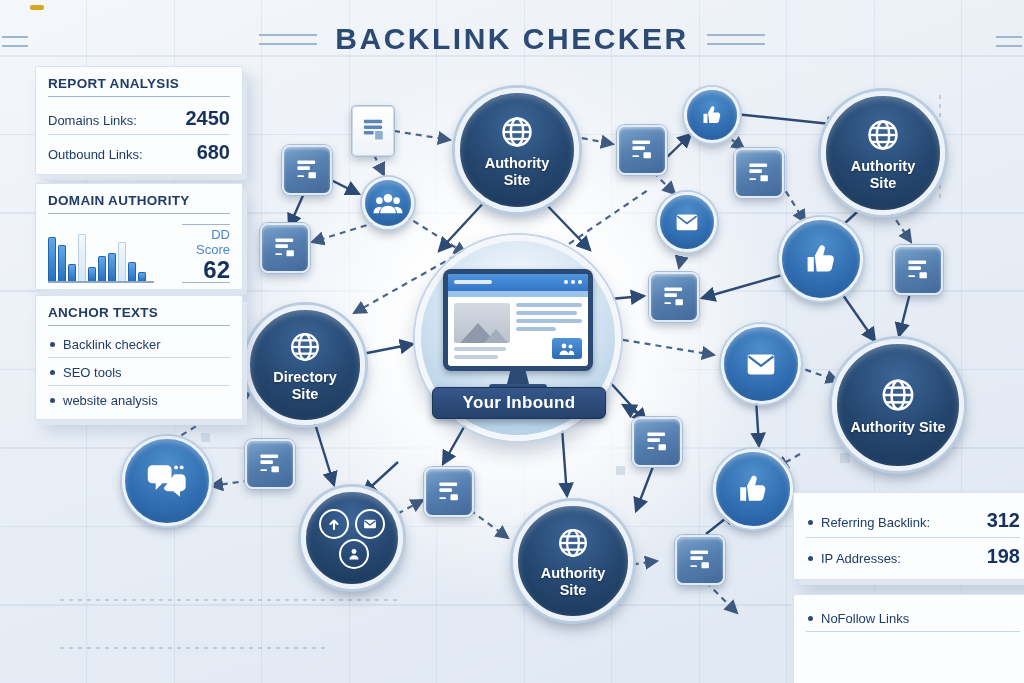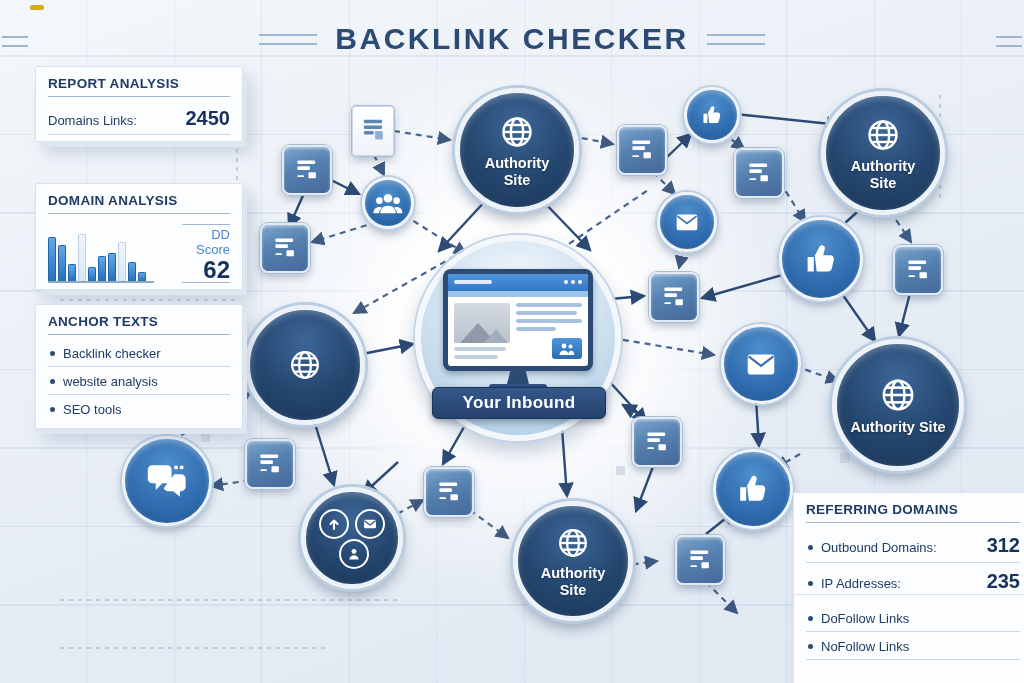--- a/index.html
+++ b/index.html
@@ -186,79 +186,78 @@
     <h1>BACKLINK CHECKER</h1>
     <span class="dbl"></span>
   </div>
 
   <div class="panel" style="left:35px;top:66px;width:182px">
     <div class="p-title">REPORT ANALYSIS</div>
     <div class="p-row">
       <span class="p-label">Domains Links:</span>
       <span class="p-value">2450</span>
     </div>
+    <div class="p-row" style="border-bottom:none">
+      <span class="p-label">Outbound Links:</span>
+      <span class="p-value">680</span>
+    </div>
   </div>
 
   <div class="panel" style="left:35px;top:183px;width:182px">
-    <div class="p-title">DOMAIN ANALYSIS</div>
+    <div class="p-title">DOMAIN AUTHORITY</div>
     <div class="da-body">
       <div class="da-chart">
           <div class="bar" style="height: 88%;"></div>
           <div class="bar" style="height: 72%;"></div>
           <div class="bar" style="height: 34%;"></div>
           <div class="bar light" style="height: 95%;"></div>
           <div class="bar" style="height: 28%;"></div>
           <div class="bar" style="height: 50%;"></div>
           <div class="bar" style="height: 56%;"></div>
           <div class="bar light" style="height: 78%;"></div>
           <div class="bar" style="height: 38%;"></div>
           <div class="bar" style="height: 18%;"></div>
         </div>
       <div class="da-score">
         <div class="lbl">DD Score</div>
         <div class="val">62</div>
       </div>
     </div>
   </div>
 
-  <div class="panel" style="left:35px;top:304px;width:182px">
+  <div class="panel" style="left:35px;top:295px;width:182px">
     <div class="p-title">ANCHOR TEXTS</div>
     <div class="li-row">
         <span class="bullet"></span>
         <span>Backlink checker</span>
       </div>
     <div class="li-row">
         <span class="bullet"></span>
-        <span>website analysis</span>
+        <span>SEO tools</span>
       </div>
     <div class="li-row">
         <span class="bullet"></span>
-        <span>SEO tools</span>
+        <span>website analysis</span>
       </div>
   </div>
 
   <div class="panel" style="left:793px;top:492px;width:214px">
-    <div class="p-title">REFERRING DOMAINS</div>
     <div class="li-row rd-row">
       <span class="bullet"></span>
-      <span class="p-label">Outbound Domains:</span>
+      <span class="p-label">Referring Backlink:</span>
       <span class="p-value">312</span>
     </div>
     <div class="li-row rd-row">
       <span class="bullet"></span>
       <span class="p-label">IP Addresses:</span>
-      <span class="p-value">235</span>
+      <span class="p-value">198</span>
     </div>
   </div>
 
   <div class="panel" style="left:793px;top:594px;width:214px;height:110px">
-    <div class="li-row">
-        <span class="bullet"></span>
-        <span>DoFollow Links</span>
-      </div>
     <div class="li-row" style="border-bottom:1px solid #c9d6e6">
         <span class="bullet"></span>
         <span>NoFollow Links</span>
       </div>
 
   </div>
 
   <div class="center-node">
     <div class="monitor">
       <div class="mframe">
@@ -359,20 +358,21 @@
   <div class="circle site" style="left:245px;top:305px;width:110px;height:110px">
     <svg width="38" height="38" viewBox="0 0 40 40">
         <g stroke="#fff" stroke-width="2.4" fill="none">
           <circle cx="20" cy="20" r="13.5"></circle>
           <ellipse cx="20" cy="20" rx="6.2" ry="13.5"></ellipse>
           <line x1="6.5" y1="20" x2="33.5" y2="20"></line>
           <line x1="8.5" y1="13" x2="31.5" y2="13"></line>
           <line x1="8.5" y1="27" x2="31.5" y2="27"></line>
         </g>
       </svg>
+    <div class="c-label">Directory Site</div>
   </div>
 
   <div class="circle icon-circle" style="left:362px;top:177px;width:46px;height:46px">
     <svg width="36" height="34" viewBox="0 0 46 38">
         <circle cx="23" cy="13" r="5.5" fill="#fff"></circle>
         <path d="M13 32c0-6 4.5-9.5 10-9.5S33 26 33 32z" fill="#fff"></path>
         <circle cx="12" cy="16" r="4.2" fill="#fff"></circle>
         <path d="M4.5 32c0-5 3-7.8 7.5-7.8 1.4 0 2.7.3 3.8.8-2.6 1.7-4.3 4-4.3 7z" fill="#fff"></path>
         <circle cx="34" cy="16" r="4.2" fill="#fff"></circle>
         <path d="M41.5 32h-7c0-3-1.7-5.3-4.3-7 1.1-.5 2.4-.8 3.8-.8 4.5 0 7.5 2.8 7.5 7.8z" fill="#fff"></path>

